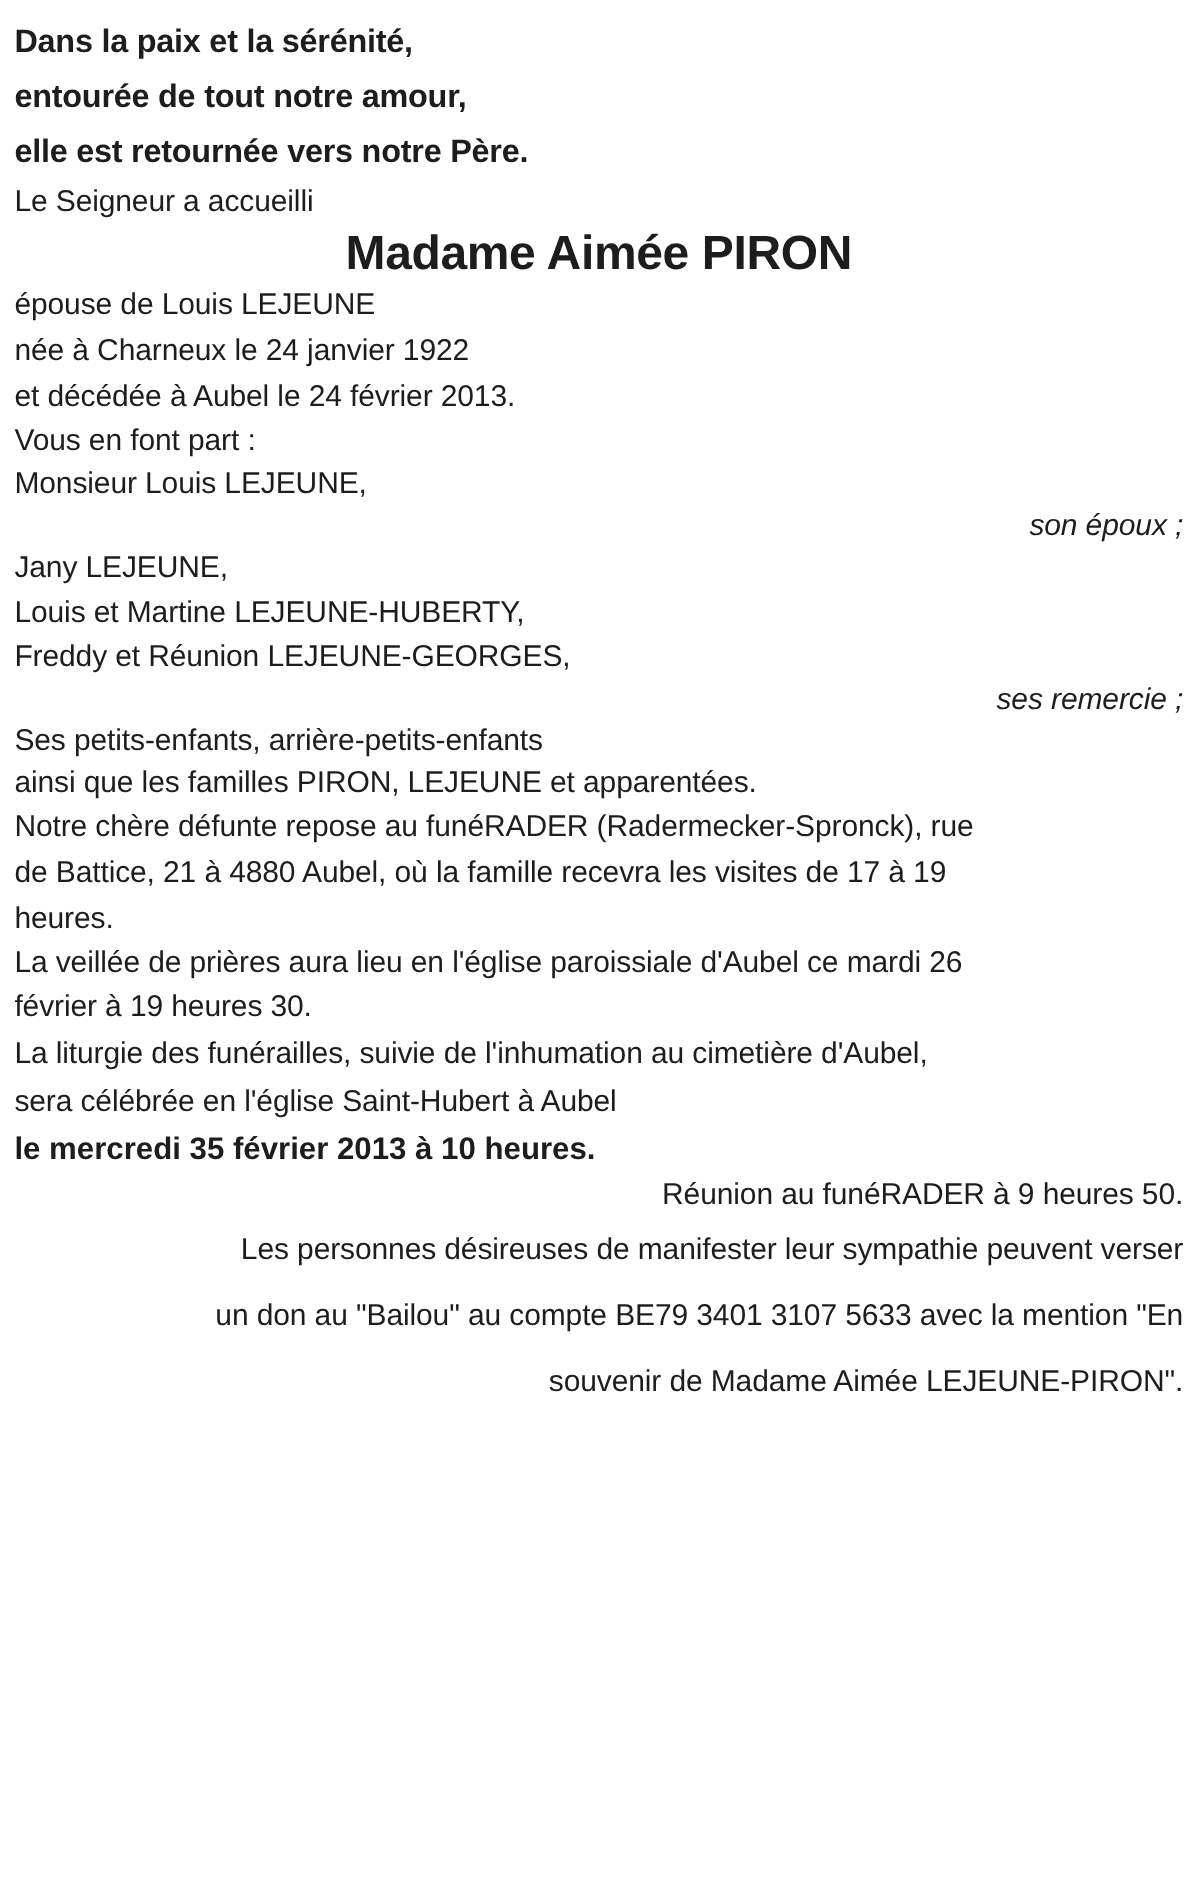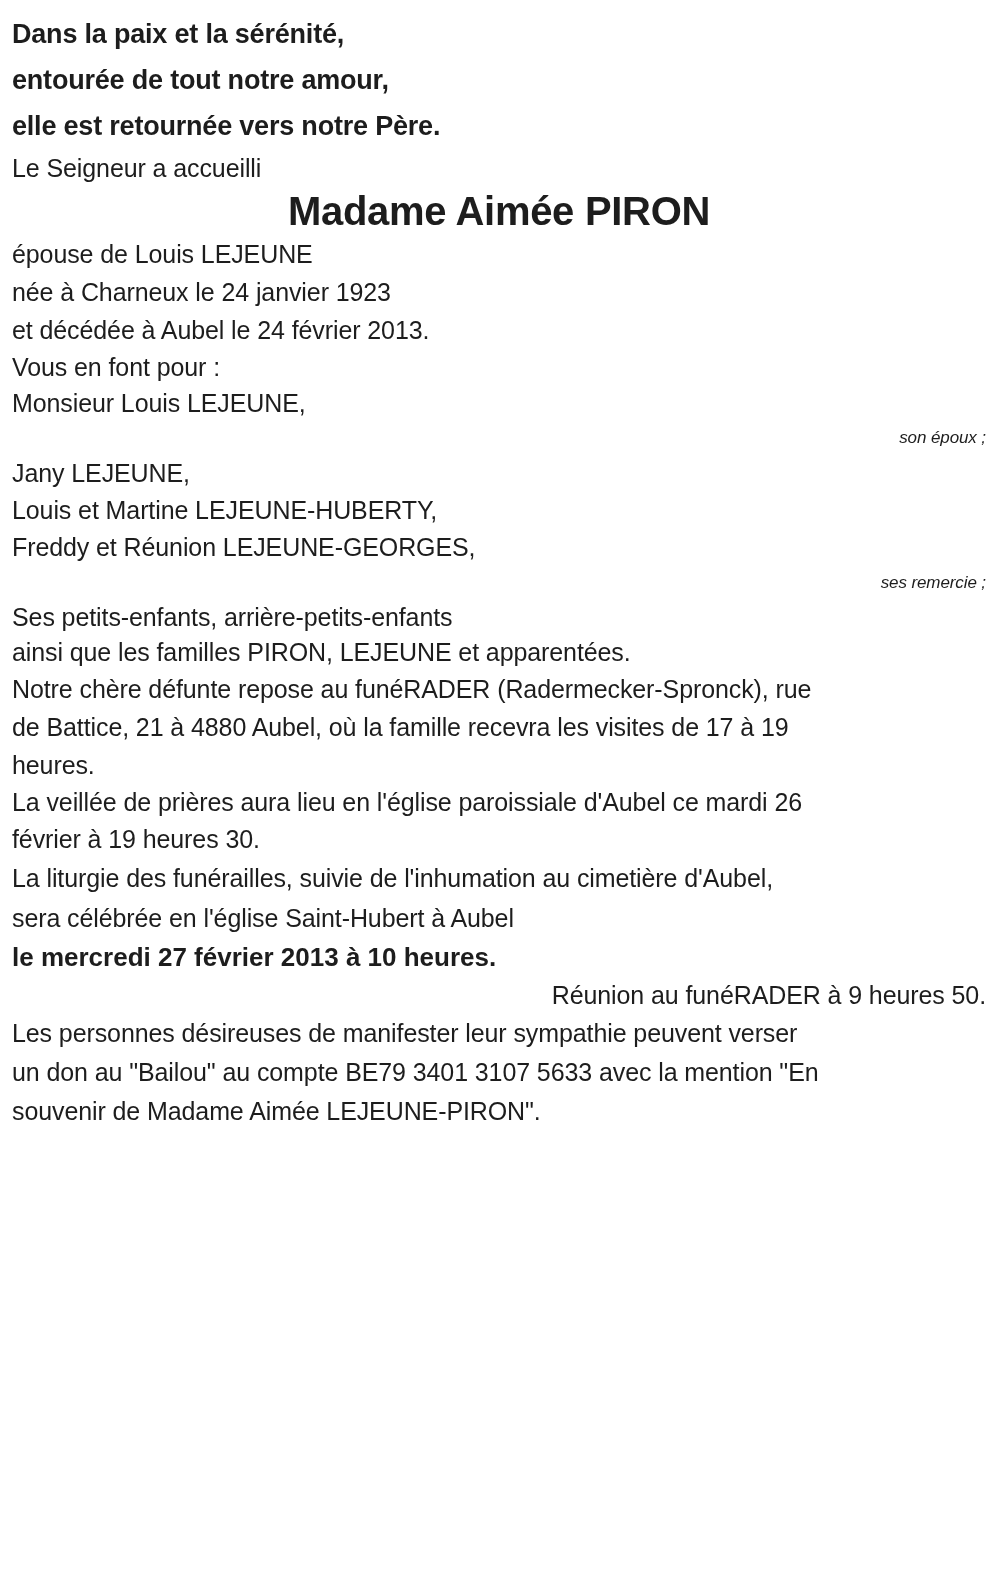--- a/index.html
+++ b/index.html
@@ -47,54 +47,54 @@
     letter-spacing: -0.3px;
     text-align: center;
   }
   .spouse-line  { margin-top: 42px; }
   .birth-line   { margin-top: 40px; }
   .death-line   { margin-top: 7px; }
   .announcers   { margin-top: 21px; line-height: 36px; }
   .right-note {
     text-align: right;
     font-style: italic;
-    font-size: 17px;
+    font-size: 25px;
     line-height: 34px;
     letter-spacing: -0.1px;
   }
   .children     { margin-top: 2px; line-height: 37px; }
   .extended     { margin-top: 3px; line-height: 35px; }
   .repose       { margin-top: 46px; line-height: 38px; }
   .vigil        { margin-top: 16px; line-height: 37px; }
   .liturgy      { margin-top: 12px; line-height: 40px; }
   .funeral-date { margin-top: 9px;  line-height: 38px; font-weight: 700; font-size: 26px; }
   .meeting      { margin-top: 9px; text-align: right; }
-  .donation     { margin-top: 17px; line-height: 39px; }
+  .donation     { margin-top: 17px; line-height: 55px; text-align: right; }
   .thanks       { margin-top: 12px; line-height: 40px; }
 </style>
 </head>
 <body>
 
 <div class="page">
 
   <p class="epigraph">Dans la paix et la sérénité,
 entourée de tout notre amour,
 elle est retournée vers notre Père.</p>
 
   <p class="body-text intro">Le Seigneur a accueilli</p>
 
   <h1 class="deceased-name">Madame Aimée PIRON</h1>
 
   <p class="body-text spouse-line">épouse de Louis LEJEUNE</p>
 
-  <p class="body-text birth-line">née à Charneux le 24 janvier 1923</p>
+  <p class="body-text birth-line">née à Charneux le 24 janvier 1922</p>
 
   <p class="body-text death-line">et décédée à Aubel le 24 février 2013.</p>
 
-  <p class="body-text announcers">Vous en font pour :
+  <p class="body-text announcers">Vous en font part :
 Monsieur Louis LEJEUNE,</p>
 
   <p class="right-note">son époux ;</p>
 
   <p class="body-text children">Jany LEJEUNE,
 Louis et Martine LEJEUNE-HUBERTY,
 Freddy et Réunion LEJEUNE-GEORGES,</p>
 
   <p class="right-note">ses remercie ;</p>
 
@@ -104,21 +104,21 @@
   <p class="body-text repose">Notre chère défunte repose au funéRADER (Radermecker-Spronck), rue
 de Battice, 21 à 4880 Aubel, où la famille recevra les visites de 17 à 19
 heures.</p>
 
   <p class="body-text vigil">La veillée de prières aura lieu en l'église paroissiale d'Aubel ce mardi 26
 février à 19 heures 30.</p>
 
   <p class="body-text liturgy">La liturgie des funérailles, suivie de l'inhumation au cimetière d'Aubel,
 sera célébrée en l'église Saint-Hubert à Aubel</p>
 
-  <p class="funeral-date">le mercredi 27 février 2013 à 10 heures.</p>
+  <p class="funeral-date">le mercredi 35 février 2013 à 10 heures.</p>
 
   <p class="body-text meeting">Réunion au funéRADER à 9 heures 50.</p>
 
   <p class="body-text donation">Les personnes désireuses de manifester leur sympathie peuvent verser
 un don au "Bailou" au compte BE79 3401 3107 5633 avec la mention "En
 souvenir de Madame Aimée LEJEUNE-PIRON".</p>
 
 
 </div>
 

